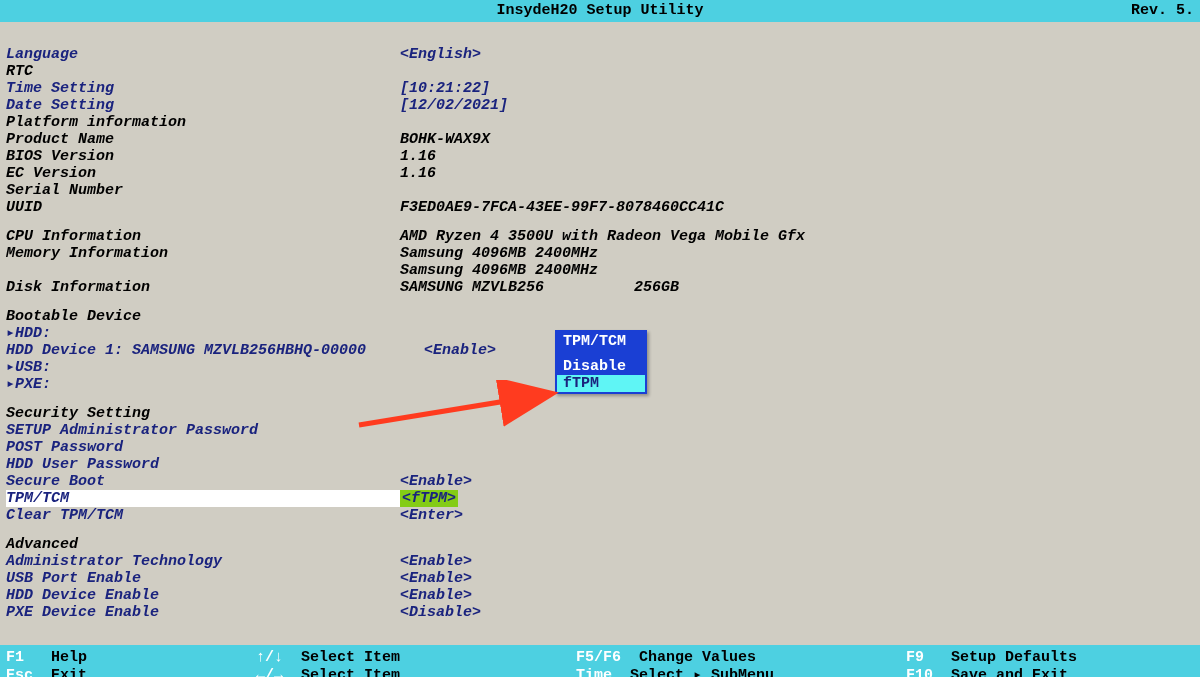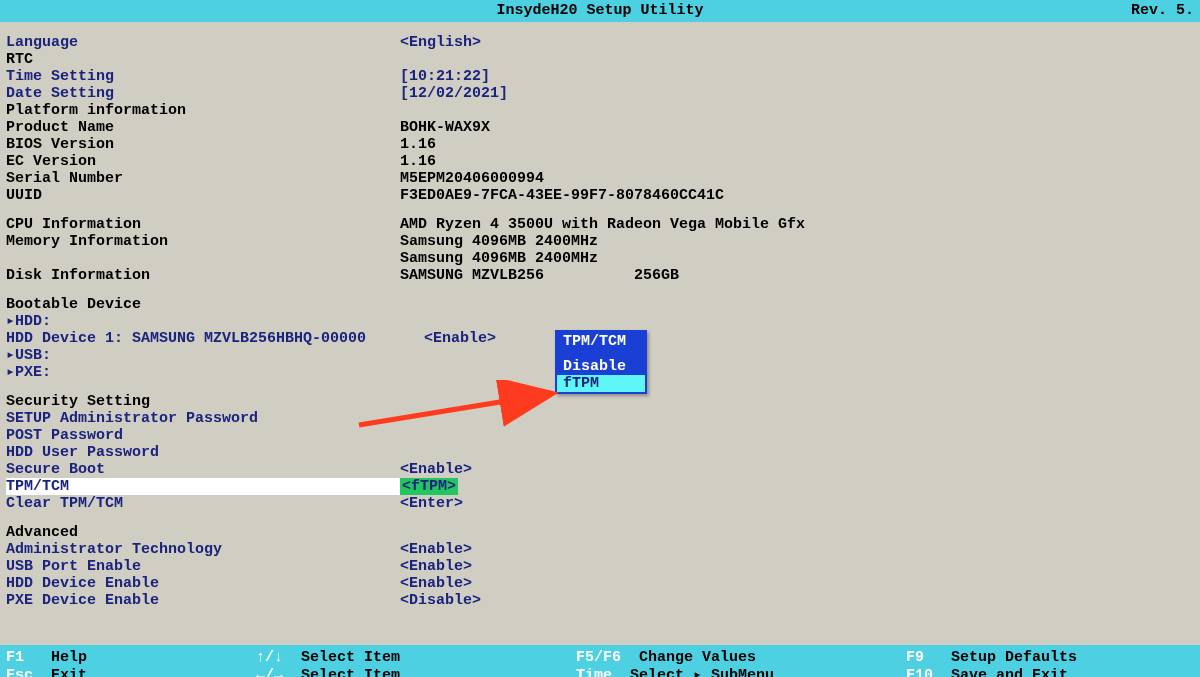--- a/index.html
+++ b/index.html
@@ -15,32 +15,33 @@
   .header {
     background: #4dd0e1;
     color: #000;
     height: 22px;
     line-height: 22px;
     position: relative;
     text-align: center;
   }
   .header .rev { position: absolute; right: 6px; top: 0; }
   .main {
-    padding: 12px 6px 0 6px;
+    padding: 24px 6px 0 6px;
     height: 505px;
+    font-style: italic;
   }
   .row { display: flex; height: 17px; line-height: 17px; white-space: pre; }
   .label { width: 394px; flex-shrink: 0; }
   .value { flex: 1; }
   .black { color: #000; }
   .blue { color: #1a237e; }
   .gap { height: 12px; }
   .highlight-row .label { background: #fff; color: #1a237e; }
   .highlight-row .value {  }
-  .highlight-val { background: #22c55e; color: #1a237e; padding: 0 2px; }
+  .highlight-val { background: #84cc16; color: #1a237e; padding: 0 2px; }
   .popup {
     position: absolute;
     left: 555px;
     top: 330px;
     width: 92px;
     background: #1a3fd4;
     border: 2px solid #1a3fd4;
     box-shadow: 2px 2px 3px rgba(0,0,0,.3);
   }
   .popup-title {
@@ -94,21 +95,21 @@
 <div class="main">
 
   <div class="row"><span class="label blue">Language</span><span class="value blue">&lt;English&gt;</span></div>
   <div class="row"><span class="label black">RTC</span></div>
   <div class="row"><span class="label blue">Time Setting</span><span class="value blue">[10:21:22]</span></div>
   <div class="row"><span class="label blue">Date Setting</span><span class="value blue">[12/02/2021]</span></div>
   <div class="row"><span class="label black">Platform information</span></div>
   <div class="row"><span class="label black">Product Name</span><span class="value black">BOHK-WAX9X</span></div>
   <div class="row"><span class="label black">BIOS Version</span><span class="value black">1.16</span></div>
   <div class="row"><span class="label black">EC Version</span><span class="value black">1.16</span></div>
-  <div class="row"><span class="label black">Serial Number</span><span class="value black">M5EPM20406000994</span></div>
+  <div class="row"><span class="label black">Serial Number</span></div>
   <div class="row"><span class="label black">UUID</span><span class="value black">F3ED0AE9-7FCA-43EE-99F7-8078460CC41C</span></div>
   <div class="gap"></div>
   <div class="row"><span class="label black">CPU Information</span><span class="value black">AMD Ryzen 4 3500U with Radeon Vega Mobile Gfx</span></div>
   <div class="row"><span class="label black">Memory Information</span><span class="value black">Samsung 4096MB 2400MHz</span></div>
   <div class="row"><span class="label black"></span><span class="value black">Samsung 4096MB 2400MHz</span></div>
   <div class="row"><span class="label black">Disk Information</span><span class="value black"><span>SAMSUNG MZVLB256</span><span style="visibility:hidden;">XXXXXXXXX</span><span> 256GB</span></span></div>
   <div class="gap"></div>
   <div class="row"><span class="label black">Bootable Device</span></div>
   <div class="row"><span class="label blue">▸HDD:</span></div>
   <div class="row"><span class="label blue" style="width:418px">HDD Device 1: SAMSUNG MZVLB256HBHQ-00000</span><span class="value blue">&lt;Enable&gt;</span></div>

